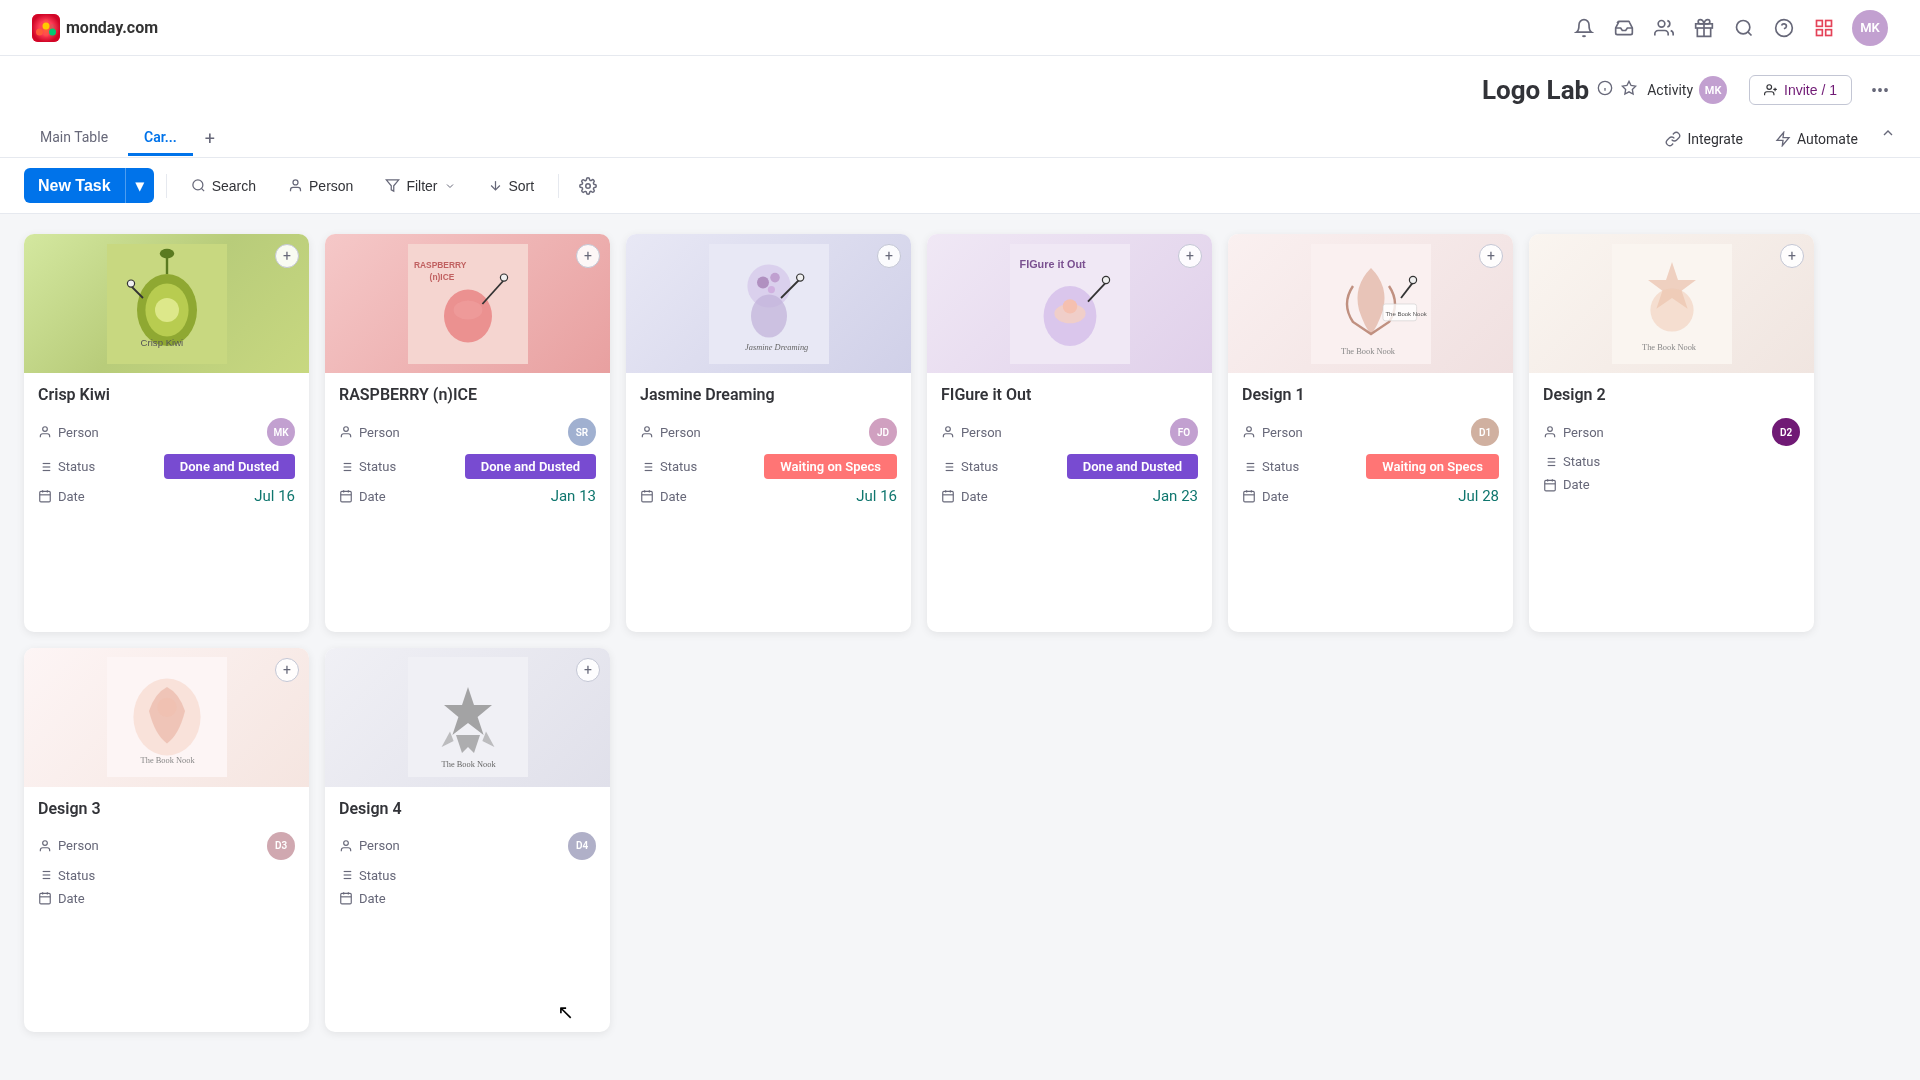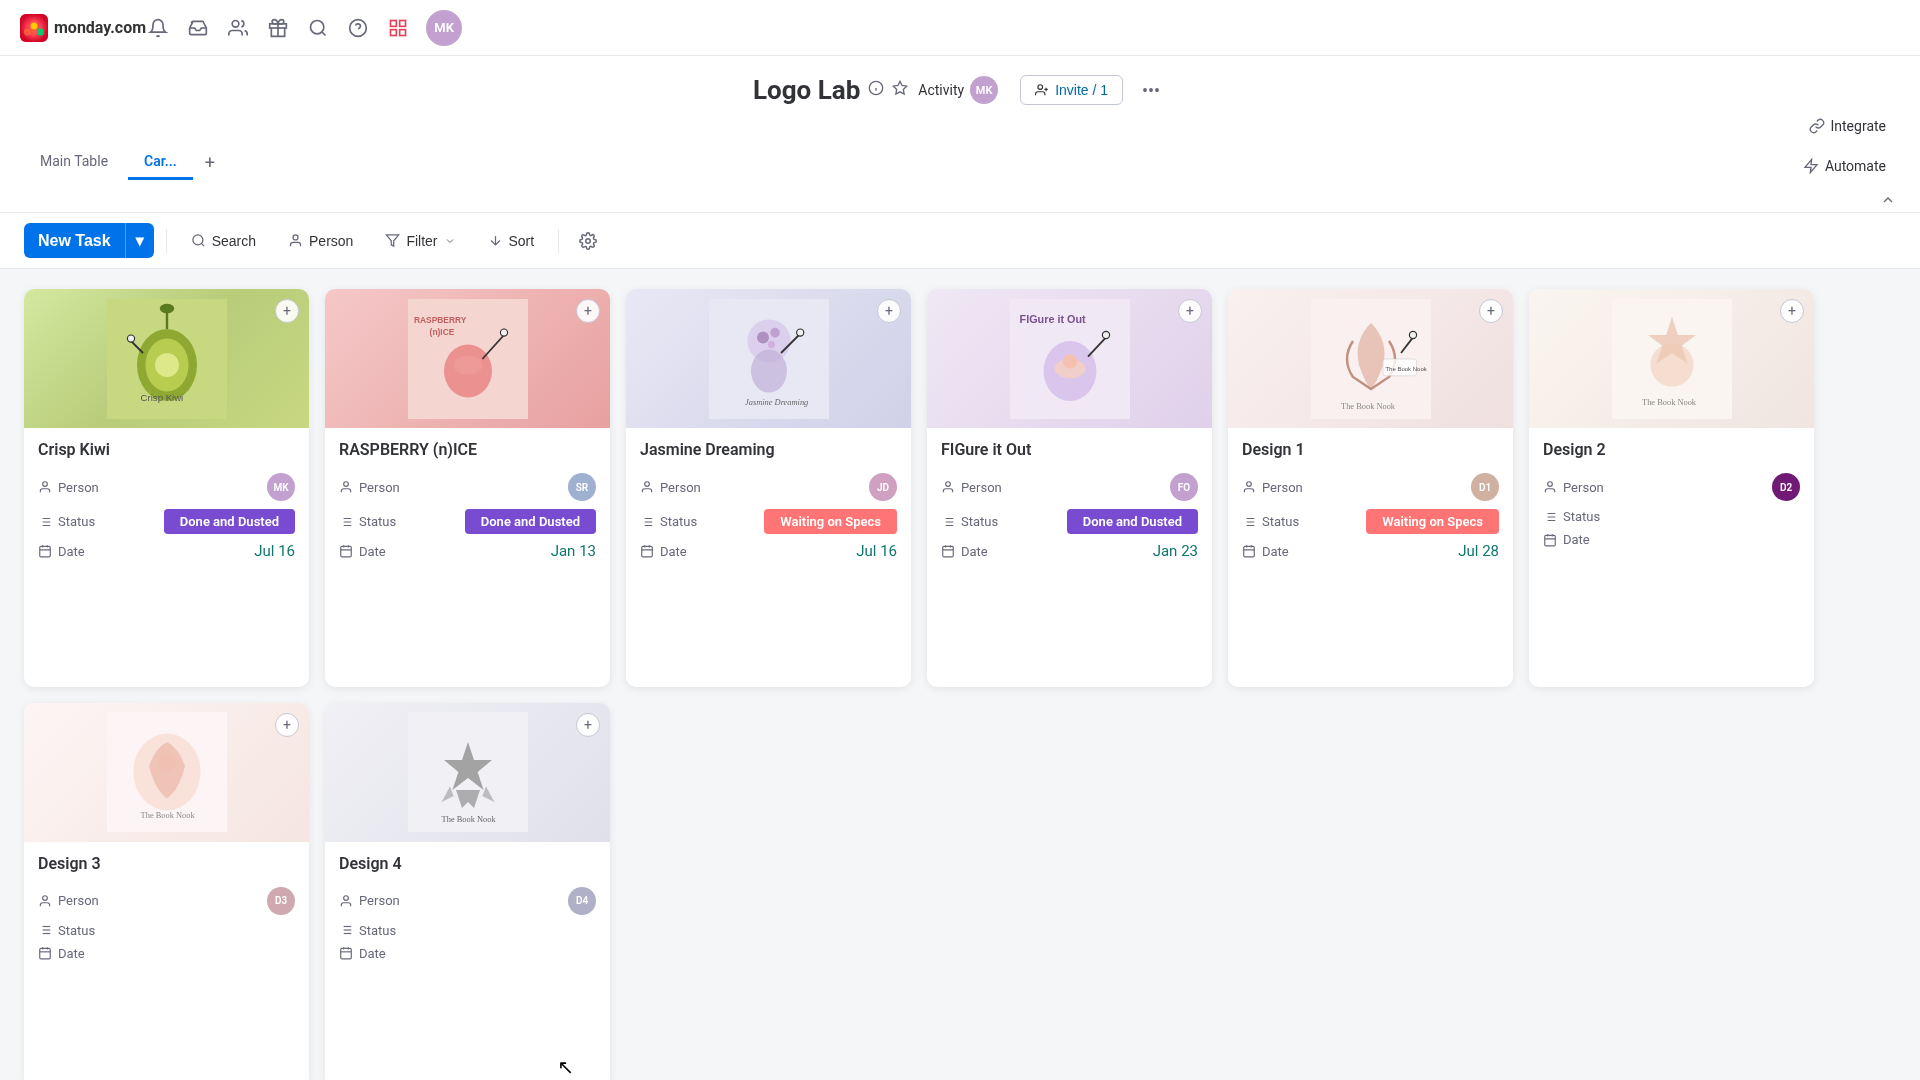--- a/index.html
+++ b/index.html
@@ -1,50 +1,50 @@
 <!DOCTYPE html>
 <html><head>
   <meta charset="utf-8">
   <style>
     * { box-sizing: border-box; margin: 0; padding: 0; }
     body { font-family: -apple-system, BlinkMacSystemFont, 'Segoe UI', Roboto, sans-serif; background: #f5f6f8; height: 1080px; overflow: hidden; }
 
     
     .top-nav {
-      display: flex; align-items: center; justify-content: flex-start;
-      background: #fff; height: 56px; padding: 0 20px;
+      display: flex; align-items: center; justify-content: space-between;
+      background: #fff; height: 56px; padding: 0 32px;
       border-bottom: 1px solid #e6e9ef;
     }
     .top-nav-left { display: flex; align-items: center; gap: 10px; }
     .logo { display: flex; align-items: center; gap: 6px; font-weight: 700; font-size: 16px; color: #333; }
     .logo-icon { width: 28px; height: 28px; }
     .top-nav-right { display: flex; align-items: center; gap: 16px; }
     .nav-icon { width: 24px; height: 24px; cursor: pointer; display: flex; align-items: center; justify-content: center; color: #676879; font-size: 18px; }
 
     
     .board-header {
       background: #fff; padding: 14px 24px 0 24px;
       border-bottom: 1px solid #e6e9ef;
     }
-    .board-title-row { display: flex; align-items: center; justify-content: center; margin-bottom: 2px; }
+    .board-title-row { display: flex; align-items: center; justify-content: flex-end; margin-bottom: 10px; }
     .board-title { display: flex; align-items: center; gap: 8px; }
     .board-title h1 { font-size: 26px; font-weight: 700; color: #323338; }
     .board-title-icon { color: #676879; cursor: pointer; font-size: 16px; }
     .header-right { display: flex; align-items: center; gap: 12px; }
     .activity-btn { display: flex; align-items: center; gap: 6px; font-size: 14px; color: #323338; cursor: pointer; padding: 6px 10px; border-radius: 6px; }
     .avatar-sm { width: 28px; height: 28px; border-radius: 50%; background: #c2a0d0; overflow: hidden; display: flex; align-items: center; justify-content: center; font-size: 11px; color: #fff; font-weight: 600; }
-    .invite-btn { display: flex; align-items: center; gap: 6px; border: 1px solid #c3c6d4; border-radius: 6px; padding: 6px 14px; font-size: 14px; color: #0369a1; cursor: pointer; background: #fff; }
+    .invite-btn { display: flex; align-items: center; gap: 6px; border: 1px solid #c3c6d4; border-radius: 6px; padding: 6px 14px; font-size: 14px; color: #701a75; cursor: pointer; background: #fff; }
     .more-btn { width: 32px; height: 32px; display: flex; align-items: center; justify-content: center; border-radius: 6px; cursor: pointer; color: #676879; font-size: 18px; }
 
     
     .tabs-row { display: flex; align-items: center; gap: 4px; }
     .tab { padding: 8px 16px; font-size: 14px; color: #676879; cursor: pointer; border-bottom: 3px solid transparent; border-radius: 4px 4px 0 0; }
     .tab.active { color: #0073ea; border-bottom: 3px solid #0073ea; font-weight: 600; }
     .tab-add { padding: 8px; color: #676879; cursor: pointer; font-size: 18px; }
-    .tabs-right { margin-left: auto; display: flex; align-items: flex-end; gap: 12px; flex-direction: column; }
+    .tabs-right { margin-left: auto; display: flex; align-items: flex-start; gap: 12px; }
     .integrate-btn, .automate-btn { display: flex; align-items: center; gap: 6px; font-size: 14px; color: #323338; cursor: pointer; padding: 6px 10px; }
     .collapse-btn { cursor: pointer; color: #676879; font-size: 16px; }
 
     
     .toolbar {
       background: #fff; padding: 10px 24px;
       border-bottom: 1px solid #e6e9ef;
       display: flex; align-items: center; gap: 8px;
     }
     .new-task-btn {

